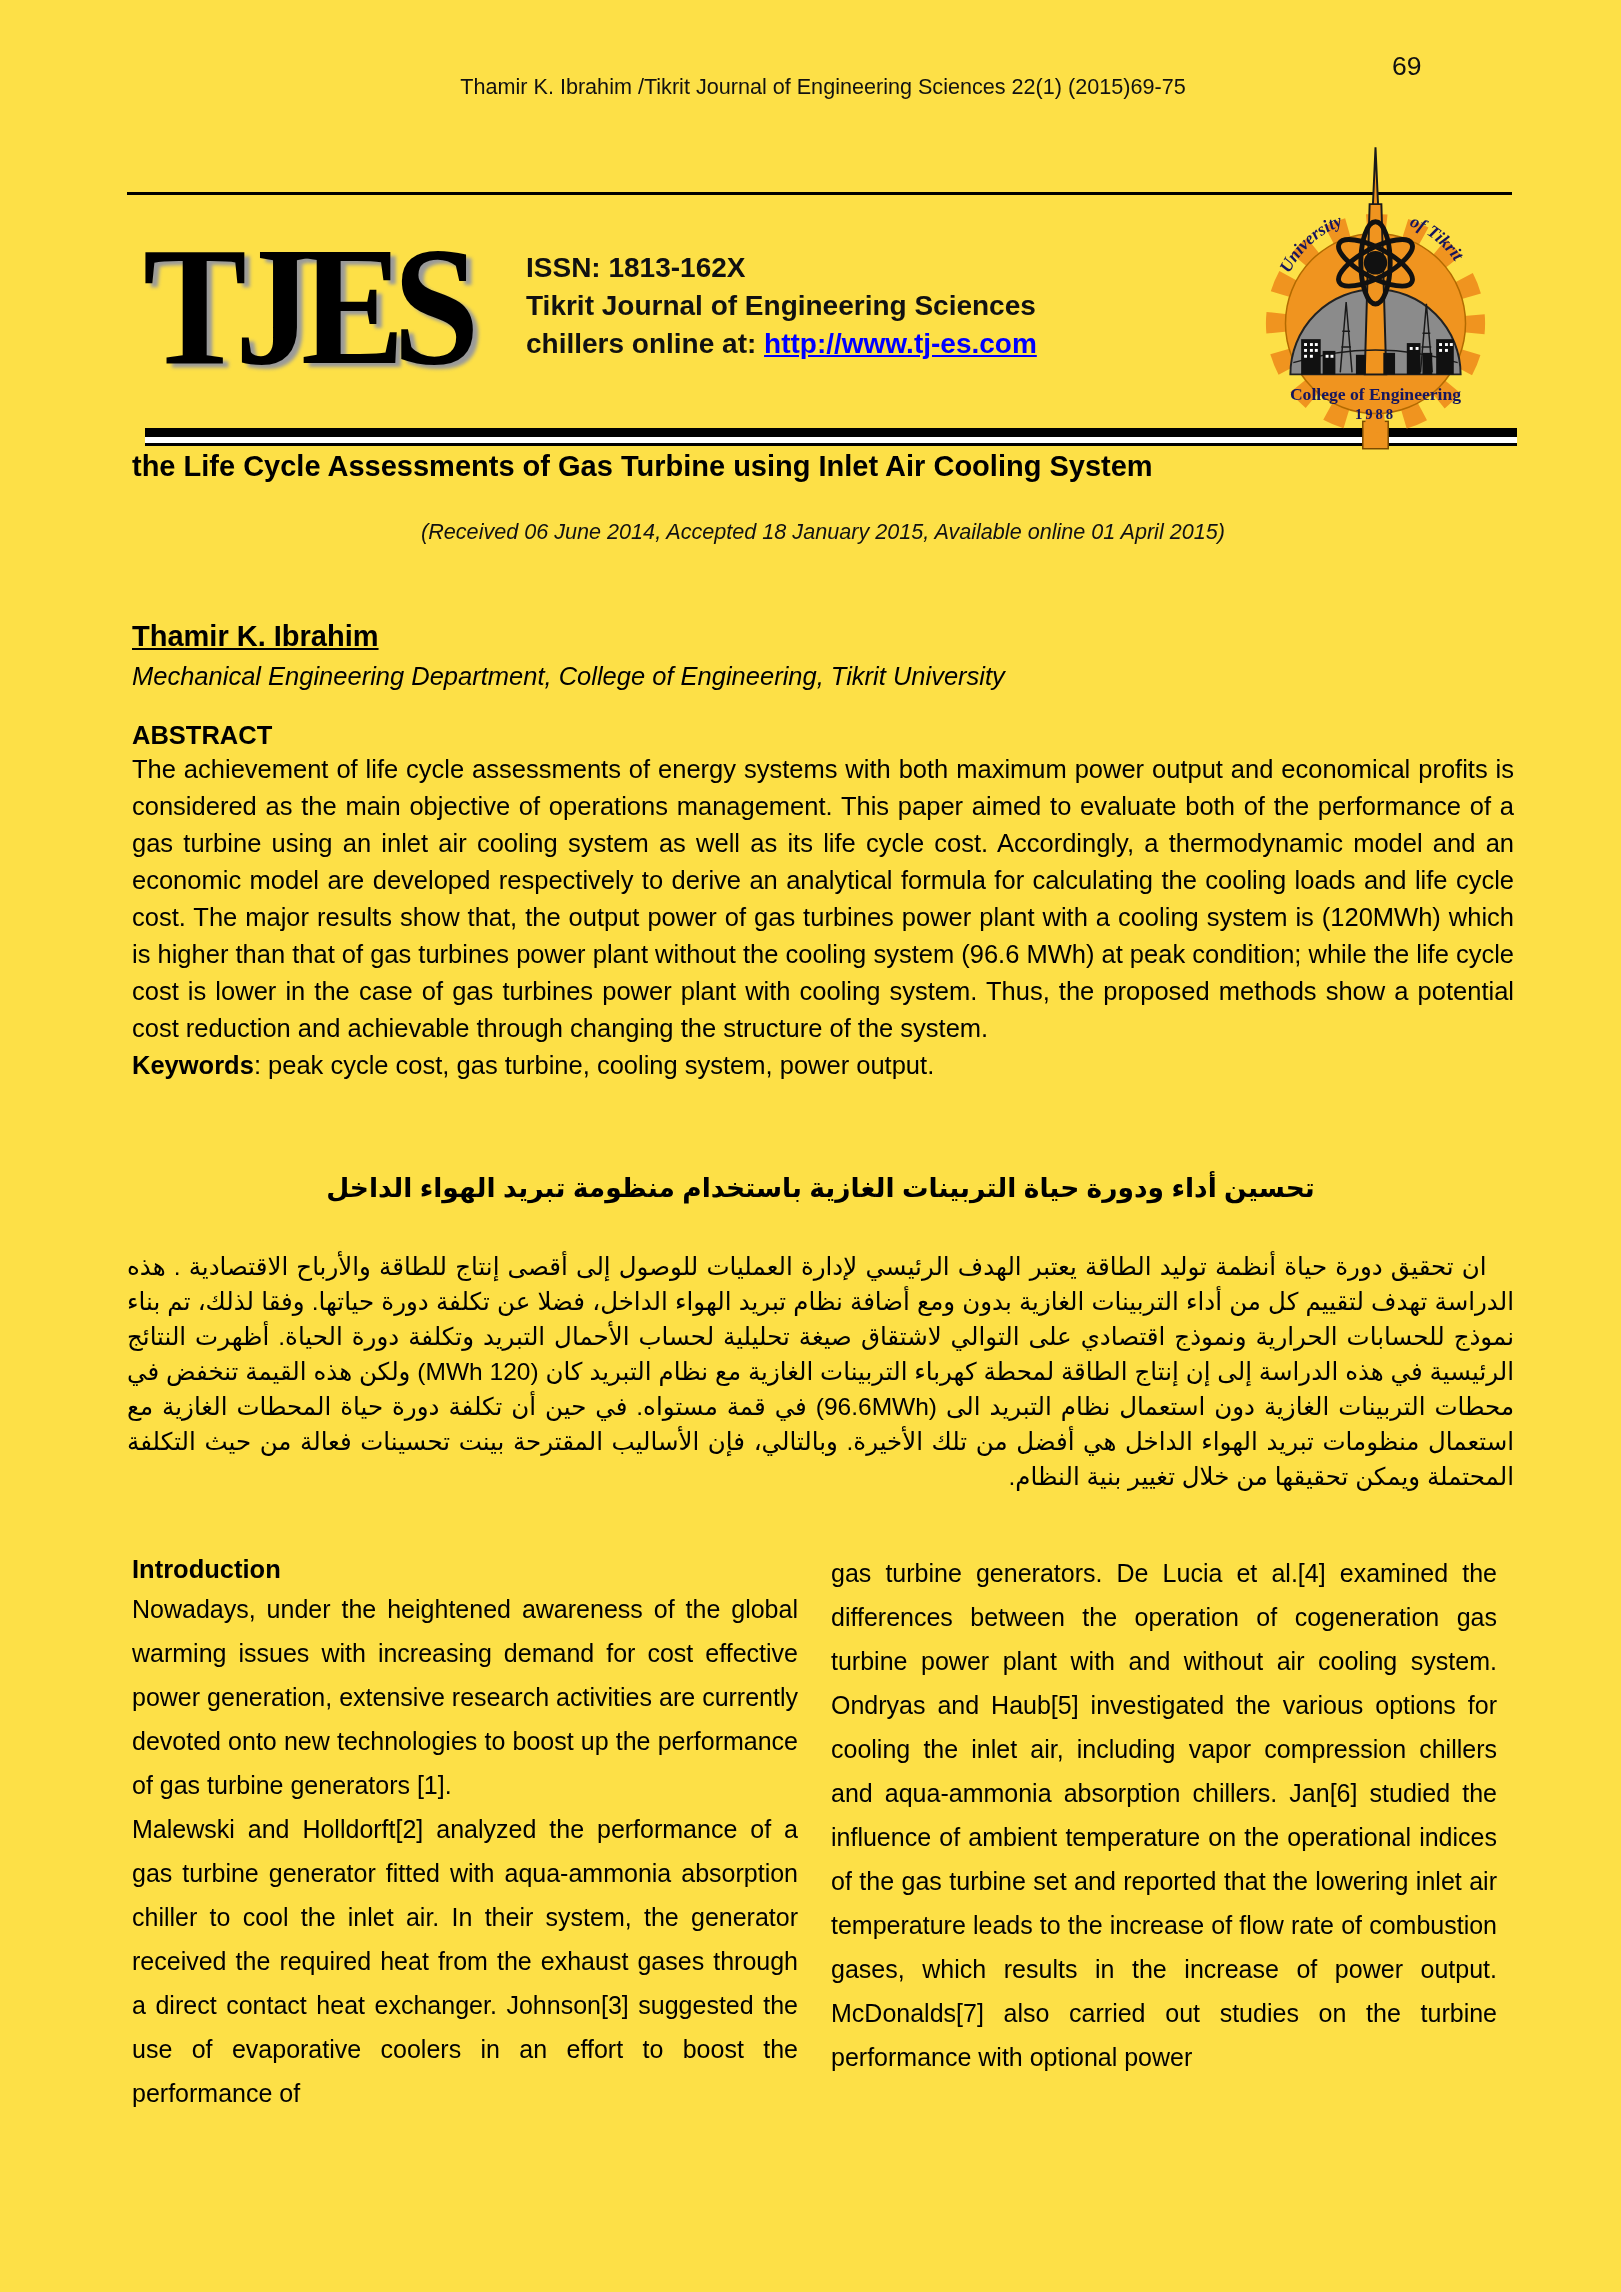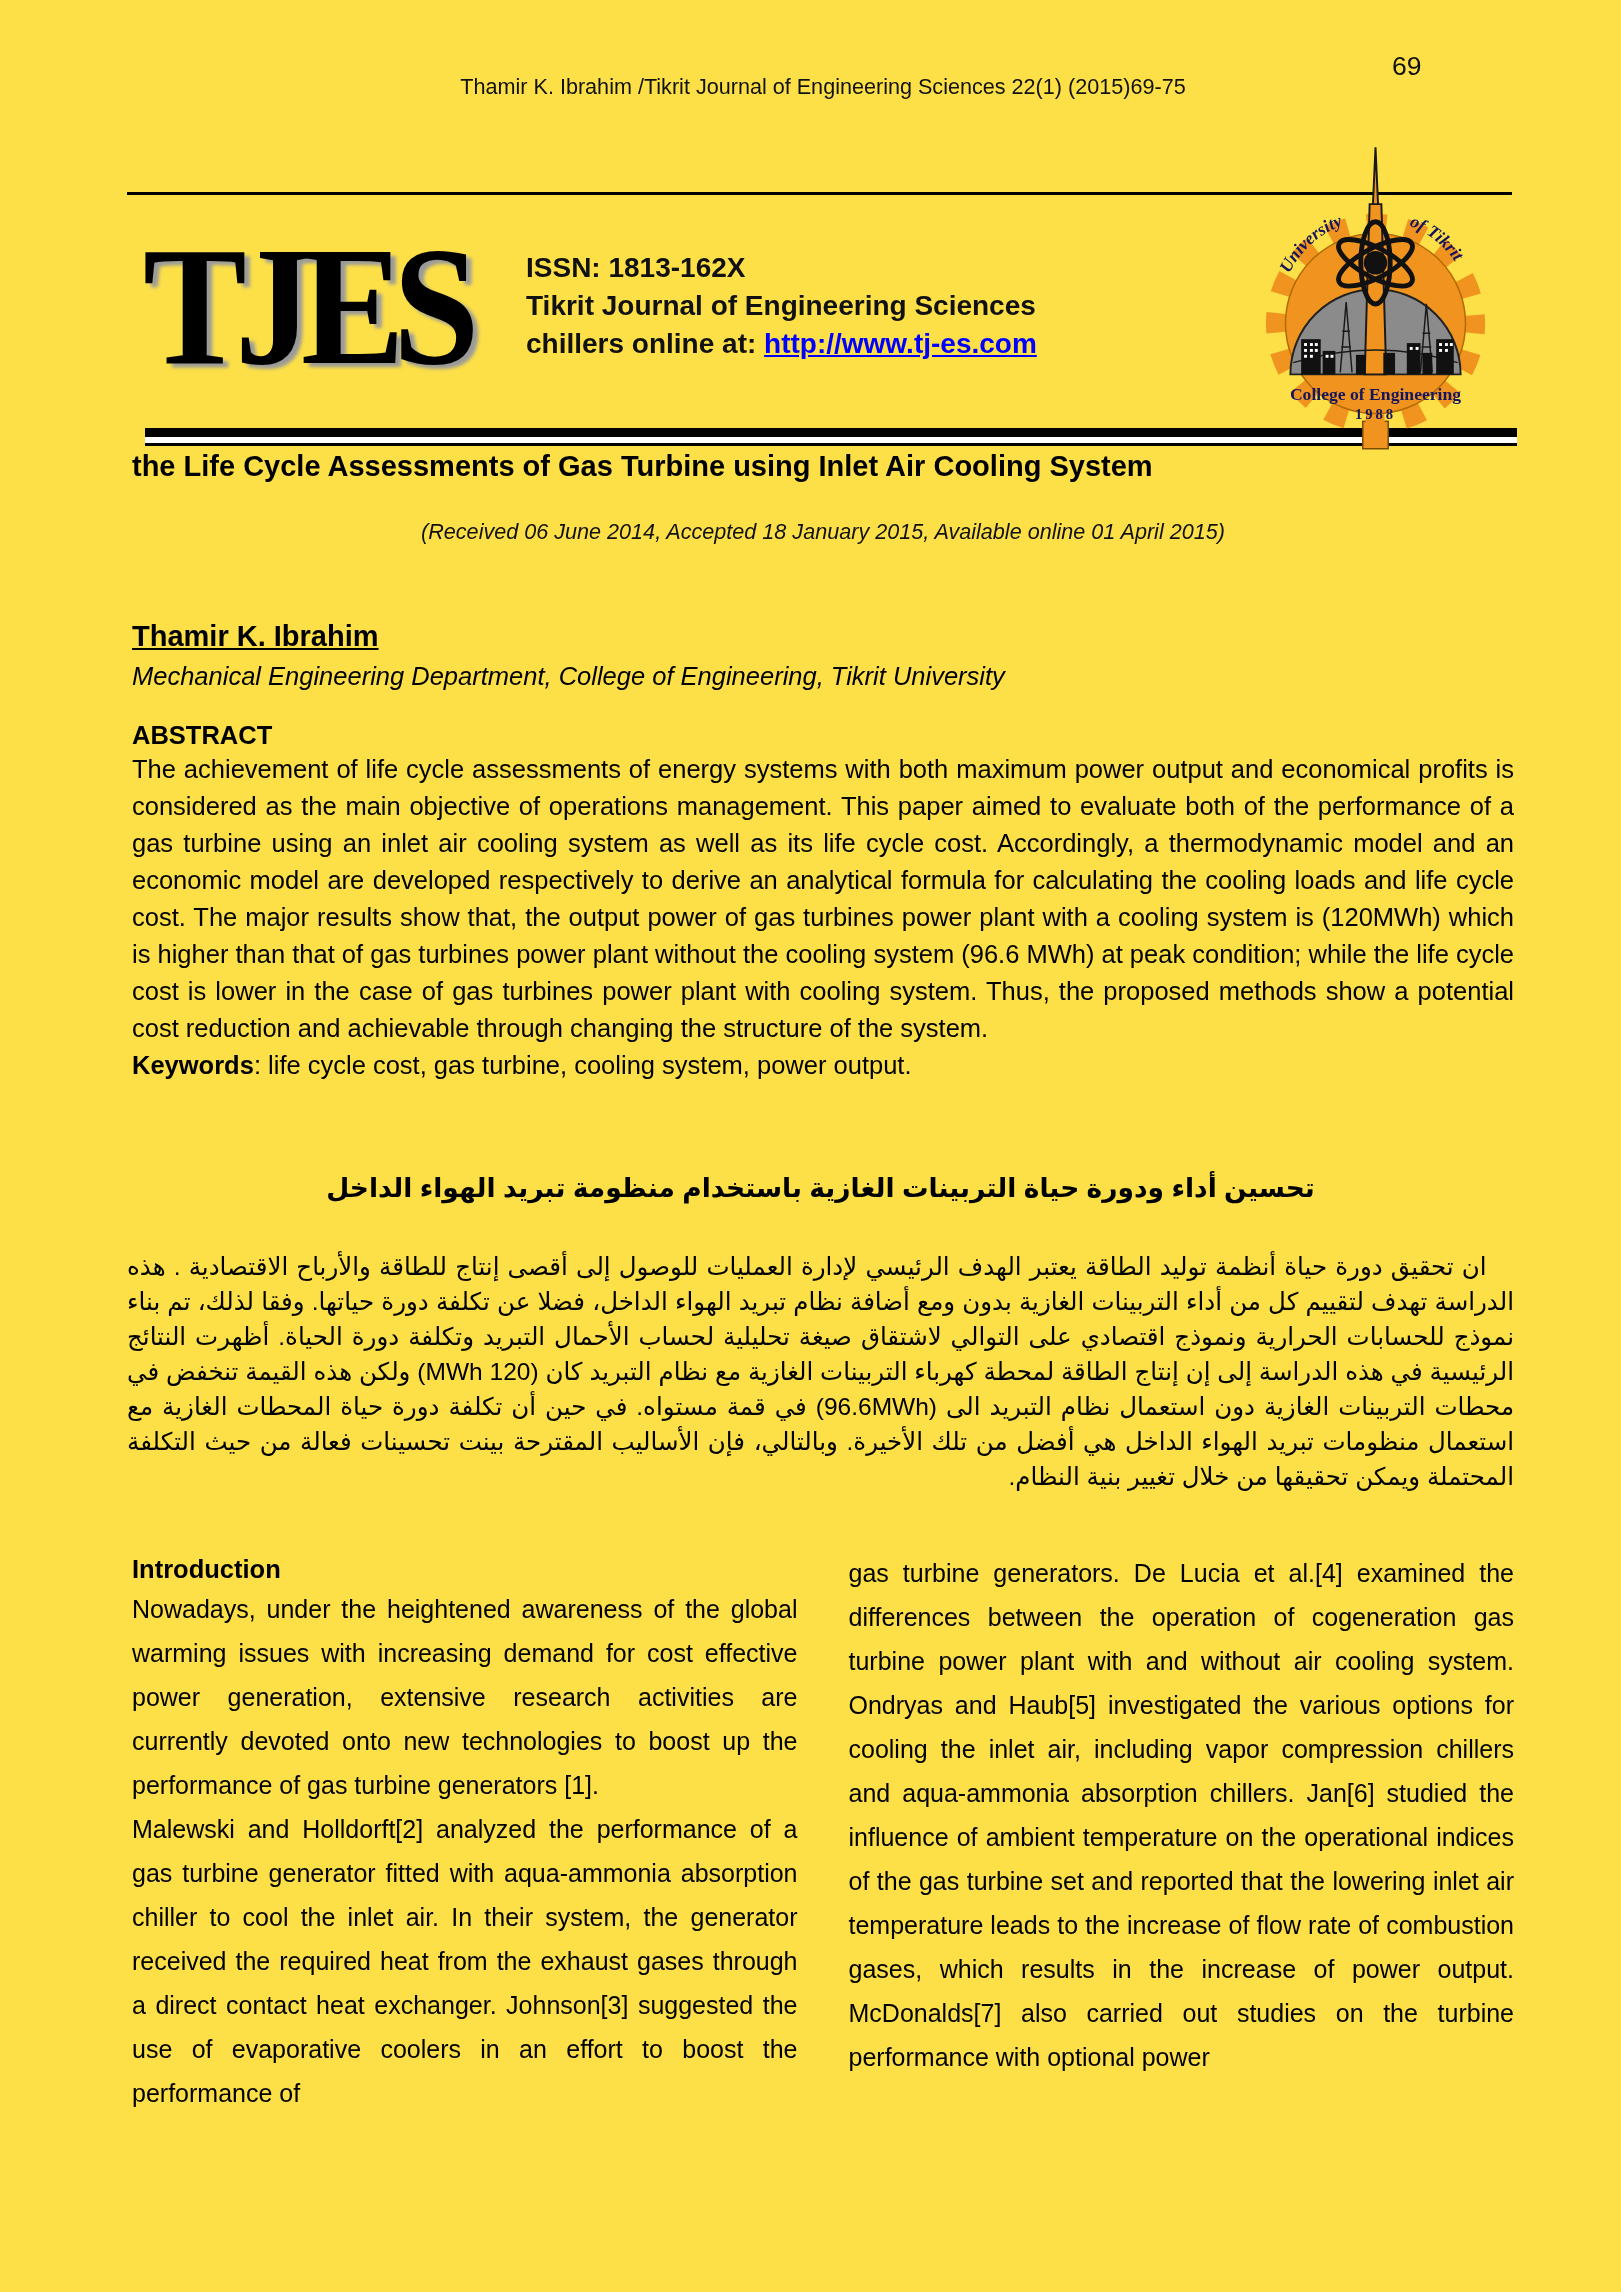--- a/index.html
+++ b/index.html
@@ -149,21 +149,21 @@
     line-height: 35px;
     text-align: justify;
     text-indent: 27.4px;
   }
 
   
   .body-columns {
     position: absolute;
     top: 1551px; left: 132px; width: 1382px;
     display: flex;
-    gap: 51px;
+    gap: 33px;
   }
   .col { width: 666px; }
   .section-heading {
     font-size: 25.5px;
     font-weight: bold;
     line-height: 36px;
   }
   .col p {
     font-size: 25px;
     line-height: 44px;
@@ -262,21 +262,21 @@
   <div class="title-rule"></div>
   <h1 class="article-title">the Life Cycle Assessments of Gas Turbine using Inlet Air Cooling System</h1>
   <div class="article-dates">(Received 06 June 2014, Accepted 18 January 2015, Available online 01 April 2015)</div>
 
   <div class="author-name">Thamir K. Ibrahim</div>
   <div class="author-affiliation">Mechanical Engineering Department, College of Engineering, Tikrit University</div>
 
   <div class="abstract-block">
     <div class="abstract-heading">ABSTRACT</div>
     <p class="abstract-text">The achievement of life cycle assessments of energy systems with both maximum power output and economical profits is considered as the main objective of operations management. This paper aimed to evaluate both of the performance of a gas turbine using an inlet air cooling system as well as its life cycle cost. Accordingly, a thermodynamic model and an economic model are developed respectively to derive an analytical formula for calculating the cooling loads and life cycle cost. The major results show that, the output power of gas turbines power plant with a cooling system is (120MWh) which is higher than that of gas turbines power plant without the cooling system (96.6 MWh) at peak condition; while the life cycle cost is lower in the case of gas turbines power plant with cooling system. Thus, the proposed methods show a potential cost reduction and achievable through changing the structure of the system.</p>
-    <p class="keywords-line"><span class="keywords-label">Keywords</span><span>: life cycle cost, gas turbine, cooling system, power output.</span></p>
+    <p class="keywords-line"><span class="keywords-label">Keywords</span><span>: peak cycle cost, gas turbine, cooling system, power output.</span></p>
   </div>
 
   <div class="arabic-block">
     <div class="arabic-title" dir="rtl">تحسين أداء ودورة حياة التربينات الغازية باستخدام منظومة تبريد الهواء الداخل</div>
     <p class="arabic-abstract" dir="rtl">ان تحقيق دورة حياة أنظمة توليد الطاقة يعتبر الهدف الرئيسي لإدارة العمليات للوصول إلى أقصى إنتاج للطاقة والأرباح الاقتصادية . هذه الدراسة تهدف لتقييم كل من أداء التربينات الغازية بدون ومع أضافة نظام تبريد الهواء الداخل، فضلا عن تكلفة دورة حياتها. وفقا لذلك، تم بناء نموذج للحسابات الحرارية ونموذج اقتصادي على التوالي لاشتقاق صيغة تحليلية لحساب الأحمال التبريد وتكلفة دورة الحياة. أظهرت النتائج الرئيسية في هذه الدراسة إلى إن إنتاج الطاقة لمحطة كهرباء التربينات الغازية مع نظام التبريد كان (120 MWh) ولكن هذه القيمة تنخفض في محطات التربينات الغازية دون استعمال نظام التبريد الى (96.6MWh) في قمة مستواه. في حين أن تكلفة دورة حياة المحطات الغازية مع استعمال منظومات تبريد الهواء الداخل هي أفضل من تلك الأخيرة. وبالتالي، فإن الأساليب المقترحة بينت تحسينات فعالة من حيث التكلفة المحتملة ويمكن تحقيقها من خلال تغيير بنية النظام.</p>
   </div>
 
   <div class="body-columns">
     <div class="col">
       <div class="section-heading">Introduction</div>

